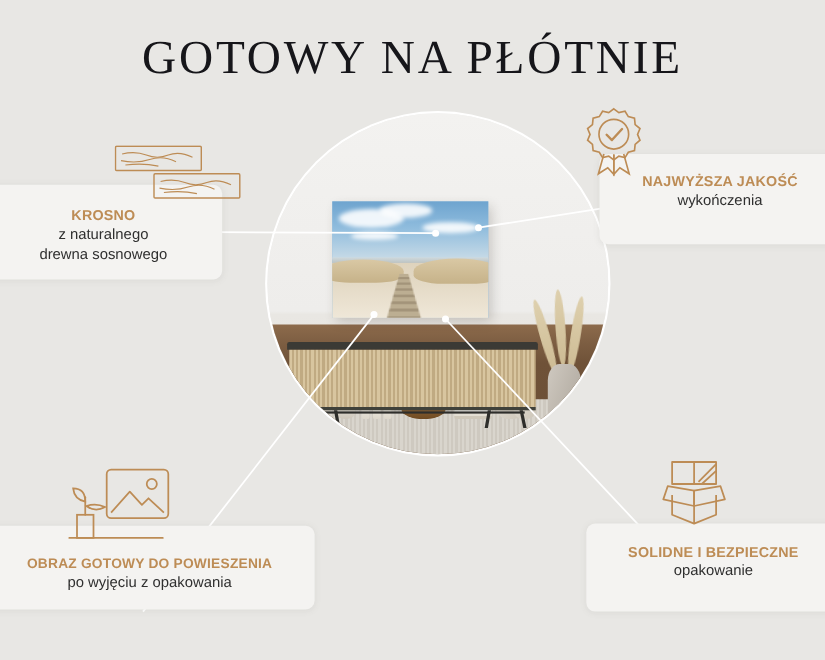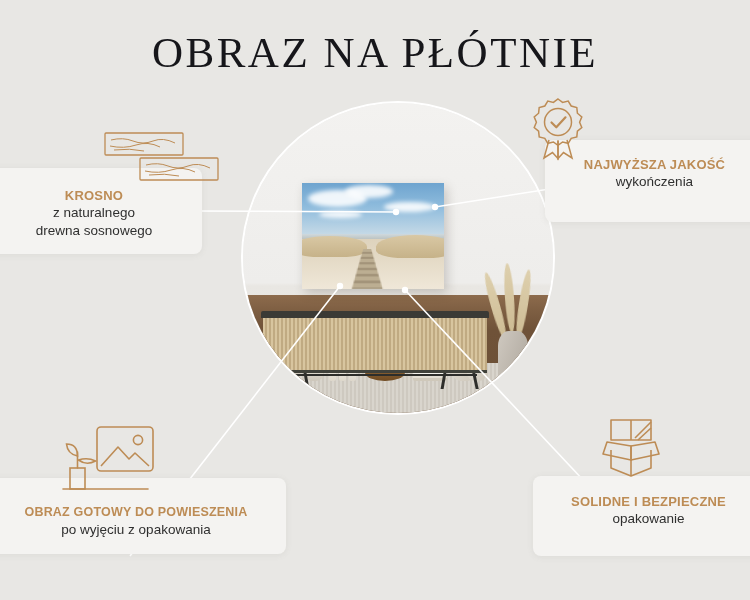--- a/index.html
+++ b/index.html
@@ -256,21 +256,21 @@
   .ic-planks  { left: 104px; top: 132px; }
   .ic-badge   { left: 527px; top: 96px;  }
   .ic-frame   { left: 58px;  top: 424px; }
   .ic-box     { left: 597px; top: 416px; }
 </style>
 </head>
 <body>
 
 <div class="stage">
 
-  <div class="title">OBRAZ NA PŁÓTNIE</div>
+  <div class="title">GOTOWY NA PŁÓTNIE</div>
 
   <div class="circle-wrap">
     <div class="scene">
 
       <div class="floor"></div>
       <div class="rug"></div>
 
       <div class="artwork">
         <div class="art-sky"></div>
         <div class="art-cloud c1"></div>

